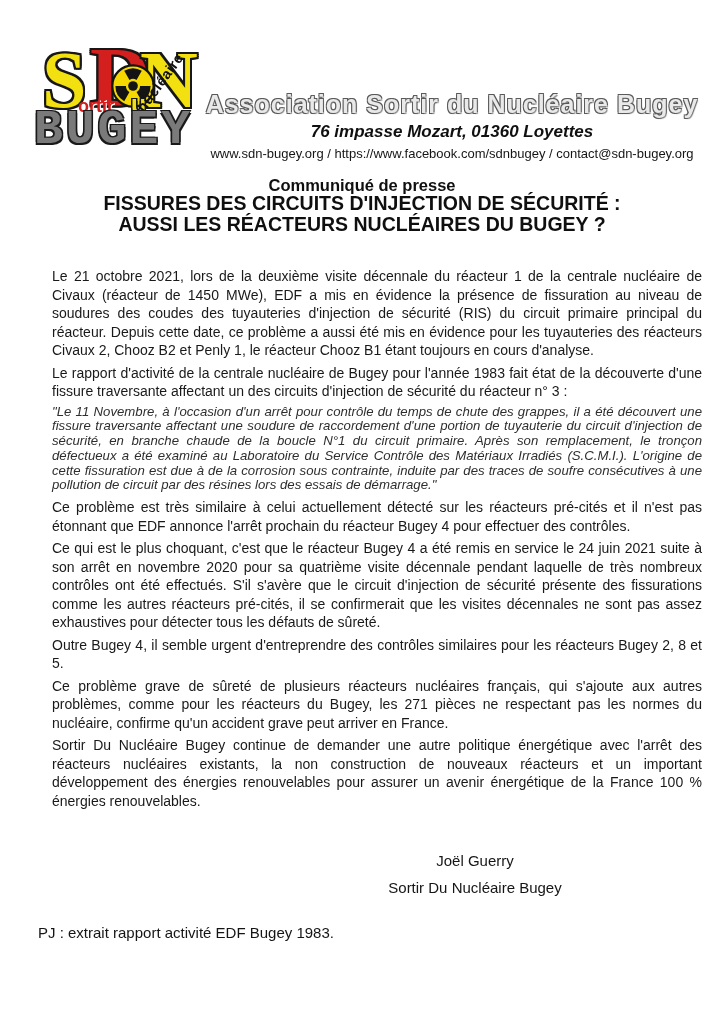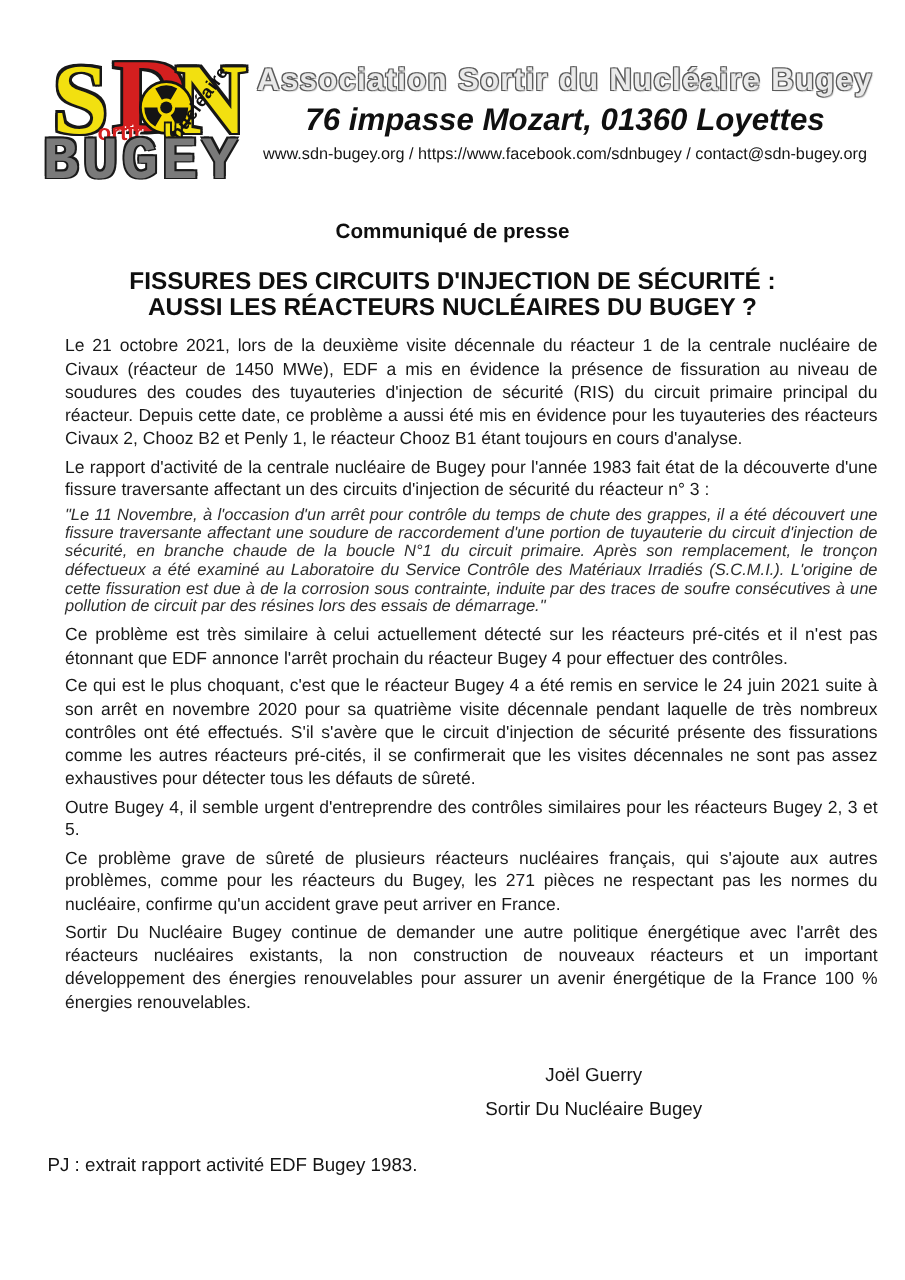--- a/index.html
+++ b/index.html
@@ -30,28 +30,29 @@
     font-size:48px;color:#7a7a7a;letter-spacing:3px;
     text-shadow:-1.5px -1.5px 0 #1a1a1a,1.5px -1.5px 0 #1a1a1a,-1.5px 1.5px 0 #1a1a1a,1.5px 1.5px 0 #1a1a1a;}
   .trefoil{position:absolute;left:83px;top:30px;width:44px;height:44px;}
 
   
   .header-text{position:absolute;left:196px;top:50px;width:512px;text-align:center;}
   .org-title{
     font-size:25px;letter-spacing:1px;color:#e9e9e9;white-space:nowrap;
     text-shadow:-1px -1px 0 #5a5a5a,1px -1px 0 #5a5a5a,-1px 1px 0 #5a5a5a,1px 1px 1px #8a8a8a;
     font-weight:bold;
+    margin-top:40px;
   }
-  .org-address{margin-top:3px;font-size:25px;font-weight:bold;font-style:italic;color:#101010;}
+  .org-address{margin-top:3px;font-size:17px;font-weight:bold;font-style:italic;color:#101010;}
   .org-links{margin-top:4px;font-size:13px;color:#151515;text-align:center;}
 
   
   .kicker{position:absolute;left:0;top:176px;width:100%;text-align:center;
     font-size:16.5px;font-weight:bold;color:#0f0f0f;}
-  .headline{position:absolute;left:0;top:215px;width:100%;text-align:center;
+  .headline{position:absolute;left:0;top:193px;width:100%;text-align:center;
     font-size:19.5px;line-height:20.5px;font-weight:bold;color:#0f0f0f;}
 
   
   .doc-body{position:absolute;left:52px;top:267px;width:650px;}
   .doc-body p{margin:0 0 4px 0;font-size:14px;line-height:18.5px;text-align:justify;color:#191919;}
   .doc-body p.quote{font-style:italic;font-size:13.2px;line-height:14.8px;color:#2e2e2e;margin-bottom:5px;}
 
   
   .signature{position:absolute;left:210px;top:847px;width:530px;text-align:center;
     font-size:15px;line-height:27px;color:#151515;}
@@ -94,21 +95,21 @@
     <div>FISSURES DES CIRCUITS D'INJECTION DE SÉCURITÉ :</div>
     <div>AUSSI LES RÉACTEURS NUCLÉAIRES DU BUGEY ?</div>
   </div>
 
   <div class="doc-body">
     <p>Le 21 octobre 2021, lors de la deuxième visite décennale du réacteur 1 de la centrale nucléaire de Civaux (réacteur de 1450 MWe), EDF a mis en évidence la présence de fissuration au niveau de soudures des coudes des tuyauteries d'injection de sécurité (RIS) du circuit primaire principal du réacteur. Depuis cette date, ce problème a aussi été mis en évidence pour les tuyauteries des réacteurs Civaux 2, Chooz B2 et Penly 1, le réacteur Chooz B1 étant toujours en cours d'analyse.</p>
     <p>Le rapport d'activité de la centrale nucléaire de Bugey pour l'année 1983 fait état de la découverte d'une fissure traversante affectant un des circuits d'injection de sécurité du réacteur n° 3 :</p>
     <p class="quote">"Le 11 Novembre, à l'occasion d'un arrêt pour contrôle du temps de chute des grappes, il a été découvert une fissure traversante affectant une soudure de raccordement d'une portion de tuyauterie du circuit d'injection de sécurité, en branche chaude de la boucle N°1 du circuit primaire. Après son remplacement, le tronçon défectueux a été examiné au Laboratoire du Service Contrôle des Matériaux Irradiés (S.C.M.I.). L'origine de cette fissuration est due à de la corrosion sous contrainte, induite par des traces de soufre consécutives à une pollution de circuit par des résines lors des essais de démarrage."</p>
     <p>Ce problème est très similaire à celui actuellement détecté sur les réacteurs pré-cités et il n'est pas étonnant que EDF annonce l'arrêt prochain du réacteur Bugey 4 pour effectuer des contrôles.</p>
     <p>Ce qui est le plus choquant, c'est que le réacteur Bugey 4 a été remis en service le 24 juin 2021 suite à son arrêt en novembre 2020 pour sa quatrième visite décennale pendant laquelle de très nombreux contrôles ont été effectués. S'il s'avère que le circuit d'injection de sécurité présente des fissurations comme les autres réacteurs pré-cités, il se confirmerait que les visites décennales ne sont pas assez exhaustives pour détecter tous les défauts de sûreté.</p>
-    <p>Outre Bugey 4, il semble urgent d'entreprendre des contrôles similaires pour les réacteurs Bugey 2, 3 et 5.</p>
+    <p>Outre Bugey 4, il semble urgent d'entreprendre des contrôles similaires pour les réacteurs Bugey 2, 8 et 5.</p>
     <p>Ce problème grave de sûreté de plusieurs réacteurs nucléaires français, qui s'ajoute aux autres problèmes, comme pour les réacteurs du Bugey, les 271 pièces ne respectant pas les normes du nucléaire, confirme qu'un accident grave peut arriver en France.</p>
     <p>Sortir Du Nucléaire Bugey continue de demander une autre politique énergétique avec l'arrêt des réacteurs nucléaires existants, la non construction de nouveaux réacteurs et un important développement des énergies renouvelables pour assurer un avenir énergétique de la France 100 % énergies renouvelables.</p>
   </div>
 
   <div class="signature">
     <div>Joël Guerry</div>
     <div>Sortir Du Nucléaire Bugey</div>
   </div>
 
   <div class="contact-block">

